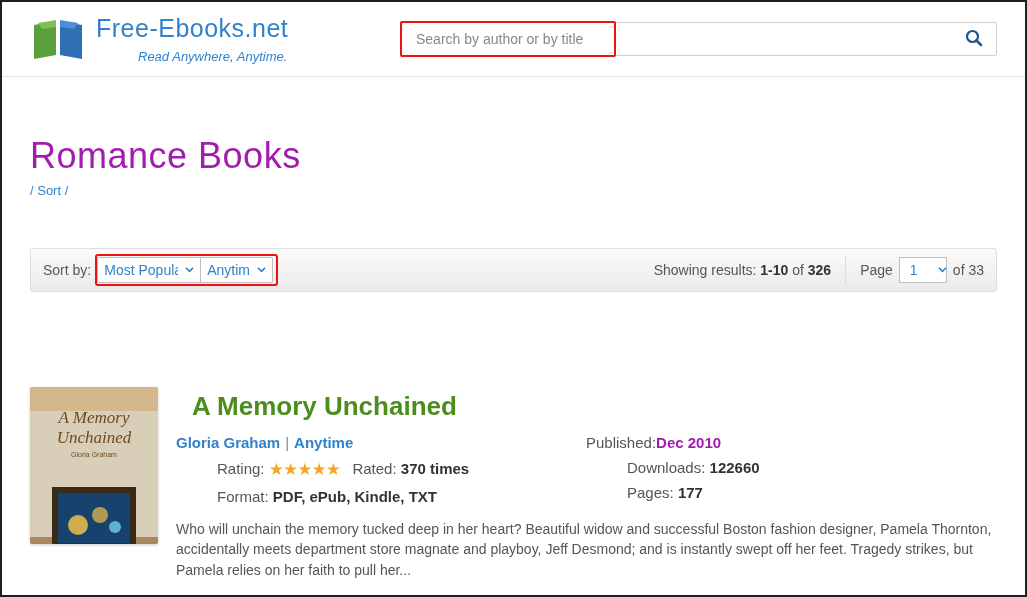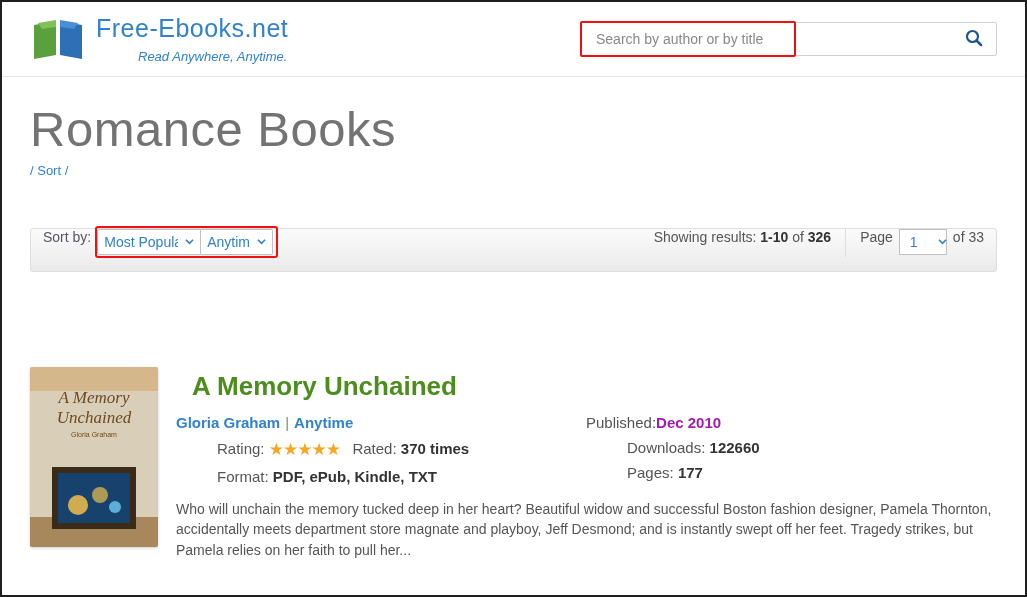--- a/index.html
+++ b/index.html
@@ -5,52 +5,52 @@
     * { box-sizing: border-box; margin: 0; padding: 0; }
     body { font-family: Arial, Helvetica, sans-serif; background: #fff; color: #333; width: 1027px; height: 597px; border: 2px solid #1f1f1f; overflow: hidden; }
 
     .header { display: flex; align-items: center; padding: 12px 28px; border-bottom: 1px solid #e4e4e4; }
     .logo-wrap { display: flex; align-items: center; gap: 10px; }
     .logo-svg { flex-shrink: 0; }
     .logo-text { display: flex; flex-direction: column; gap: 8px; }
     .brand { font-size: 25px; color: #3082cc; font-weight: 400; letter-spacing: 0.5px; }
     .tagline { font-size: 13px; font-style: italic; color: #3082cc; margin-left: 42px; margin-top: -2px; }
 
-    .search-wrap { margin-left: auto; position: relative; width: 416px; }
+    .search-wrap { margin-left: auto; position: relative; width: 596px; }
     .search-input { width: 100%; height: 34px; border: 1px solid #d0d0d0; border-radius: 2px; padding: 0 44px 0 14px; font-size: 14px; color: #888; font-family: inherit; }
     .search-input::placeholder { color: #888; }
     .search-icon { position: absolute; right: 14px; top: 7px; color: #1c588c; cursor: pointer; }
     .search-highlight { position: absolute; left: -1px; top: -1px; width: 216px; height: 36px; border: 2px solid #e11; border-radius: 2px; pointer-events: none; }
 
     .content { padding: 0 28px; }
-    .page-title { font-size: 49px; color: #737373; font-weight: 400; margin-top: 24px; letter-spacing: 0.5px; }
+    .page-title { font-size: 36px; color: #a21caf; font-weight: 400; margin-top: 58px; letter-spacing: 0.5px; }
     .breadcrumb { font-size: 13px; color: #3082cc; margin-top: 6px; }
 
-    .filter-bar { margin-top: 50px; height: 44px; background: linear-gradient(#fbfbfb, #eaeaea); border: 1px solid #dedede; border-radius: 3px; display: flex; align-items: flex-start; padding: 0 12px; font-size: 14px; color: #555; }
+    .filter-bar { margin-top: 50px; height: 44px; background: linear-gradient(#fbfbfb, #eaeaea); border: 1px solid #dedede; border-radius: 3px; display: flex; align-items: center; padding: 0 12px; font-size: 14px; color: #555; }
     .sort-label { color: #556; }
     .selects-wrap { position: relative; display: flex; margin-left: 6px; }
     .styled-select { height: 26px; border: 1px solid #c0c0c0; background: #fff; color: #3082cc; font-size: 14px; padding: 0 22px 0 6px; appearance: none; -webkit-appearance: none; font-family: inherit; cursor: pointer; }
     .sel1 { width: 104px; border-top-left-radius: 2px; border-bottom-left-radius: 2px; }
     .sel2 { width: 72px; border-left: none; border-top-right-radius: 2px; border-bottom-right-radius: 2px; }
     .chevron { position: absolute; pointer-events: none; color: #3082cc; top: 8px; }
     .chev1 { left: 88px; }
     .chev2 { left: 160px; }
     .selects-highlight { position: absolute; left: -2px; top: -3px; width: 183px; height: 32px; border: 2px solid #e11; border-radius: 3px; pointer-events: none; }
 
     .results-text { margin-left: auto; font-size: 14px; color: #555; }
     .results-text b { color: #333; font-weight: bold; }
     .divider { width: 1px; height: 28px; background: #ddd; margin: 0 14px; }
     .page-label { font-size: 14px; color: #555; }
     .page-select { height: 26px; width: 48px; border: 1px solid #c0c0c0; background: #fff; color: #3082cc; font-size: 14px; margin: 0 6px; padding: 0 18px 0 10px; appearance: none; -webkit-appearance: none; font-family: inherit; cursor: pointer; }
     .page-sel-wrap { position: relative; display: inline-block; }
     .chev-page { position: absolute; right: 6px; top: 8px; color: #3082cc; pointer-events: none; }
     .of-total { font-size: 14px; color: #555; }
 
     .book-item { margin-top: 95px; display: flex; gap: 18px; }
-    .cover { width: 128px; height: 180px; flex-shrink: 0; border-radius: 2px; overflow: hidden; box-shadow: 0 1px 3px rgba(0,0,0,0.2); }
+    .cover { width: 128px; height: 157px; flex-shrink: 0; border-radius: 2px; overflow: hidden; box-shadow: 0 1px 3px rgba(0,0,0,0.2); }
     .book-info { flex: 1; }
     .book-title { font-size: 26px; font-weight: bold; color: #4b8e1d; margin-top: 4px; margin-left: 16px; }
     .meta-row1 { margin-top: 12px; display: flex; font-size: 15px; }
     .author-link { color: #3082cc; font-weight: bold; }
     .sep { color: #888; padding: 0 5px; }
     .cat-link { color: #3082cc; font-weight: bold; }
     .meta-cols { display: flex; }
     .col-left { width: 410px; }
     .col-right { }
     .meta-line { font-size: 15px; color: #555; margin-top: 8px; margin-left: 41px; }

